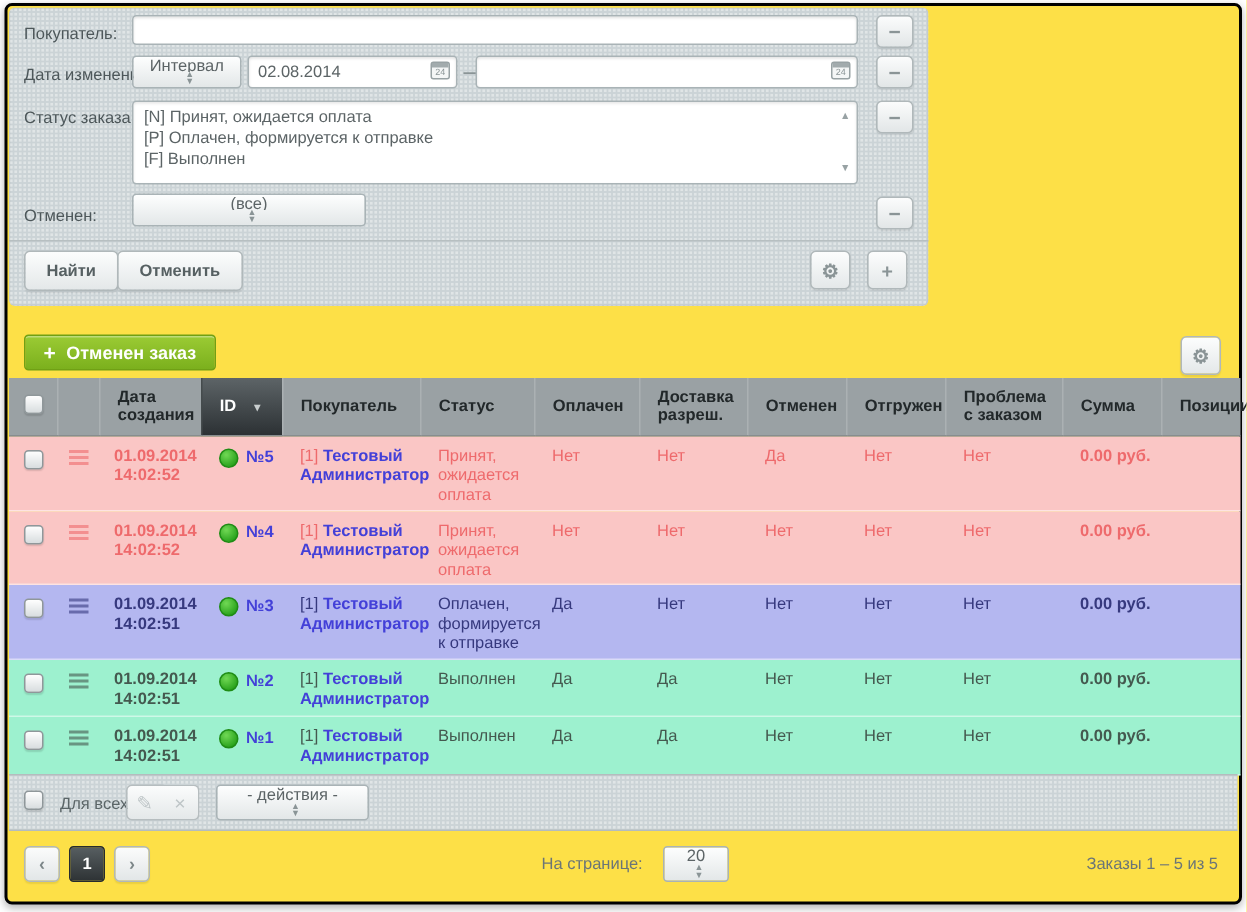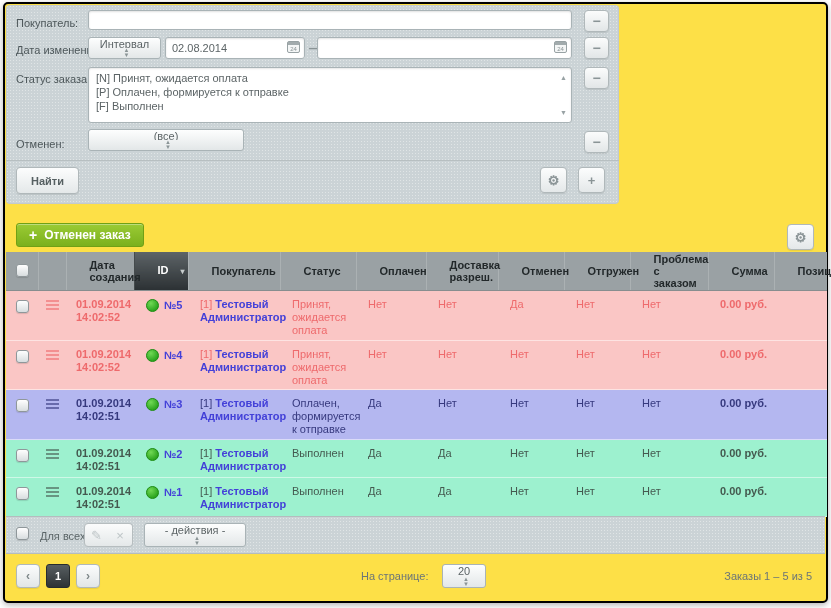--- a/index.html
+++ b/index.html
@@ -73,21 +73,21 @@
   .add-btn{
     position:absolute;left:11px;top:219px;height:24px;border:1px solid #70a015;border-radius:3px;box-sizing:border-box;
     background:linear-gradient(#9bcb34,#7bb01d);color:#fff;font-size:12px;font-weight:bold;
     display:flex;align-items:center;padding:0 12px;box-shadow:inset 0 1px 0 rgba(255,255,255,.35);cursor:pointer;
   }
   .add-btn .plus{margin-right:7px;font-size:14px;line-height:12px;}
   
   table.orders{position:absolute;left:1px;top:248px;width:821px;table-layout:fixed;border-collapse:collapse;}
   thead th{
     height:38px;background:#9aa1a4;vertical-align:middle;text-align:left;
-    font-size:11px;line-height:12px;color:#22282a;font-weight:bold;padding:0 2px 0 23px;
+    font-size:11px;line-height:12px;color:#22282a;font-weight:bold;padding:0 2px 0 12px;
     border-left:1px solid #abb1b3;border-bottom:1px solid #878d8f;
   }
   thead th:first-child{border-left:none;padding-left:10px;}
   thead th.c-menu{padding-left:8px;}
   thead th.th-id{
     background:linear-gradient(#5d6467,#2c3134);color:#fff;border-left:1px solid #454b4d;
     cursor:pointer;
   }
   .sort-arrow{color:#c8cdce;font-size:8px;margin-left:12px;}
   tbody td{vertical-align:top;padding:7px 2px 0 12px;font-size:11px;line-height:13px;}
@@ -207,20 +207,21 @@
           <i>▼</i>
         </span>
     </div>
     <div class="sqbtn" style="left:578px;top:126px">
         <span>−</span>
       </div>
 
     <div class="fdivider" style="top:155px"></div>
 
     <button class="btn" style="left:10px;top:162px">Найти</button>
+    <button class="btn" style="left:72px;top:162px">Отменить</button>
     <div class="iconbtn" style="left:534px;top:162px">
         <span>⚙</span>
       </div>
     <div class="iconbtn" style="left:572px;top:162px">
         <span>+</span>
       </div>
   </div>
 
   <button class="add-btn">
     <span class="plus">+</span>

